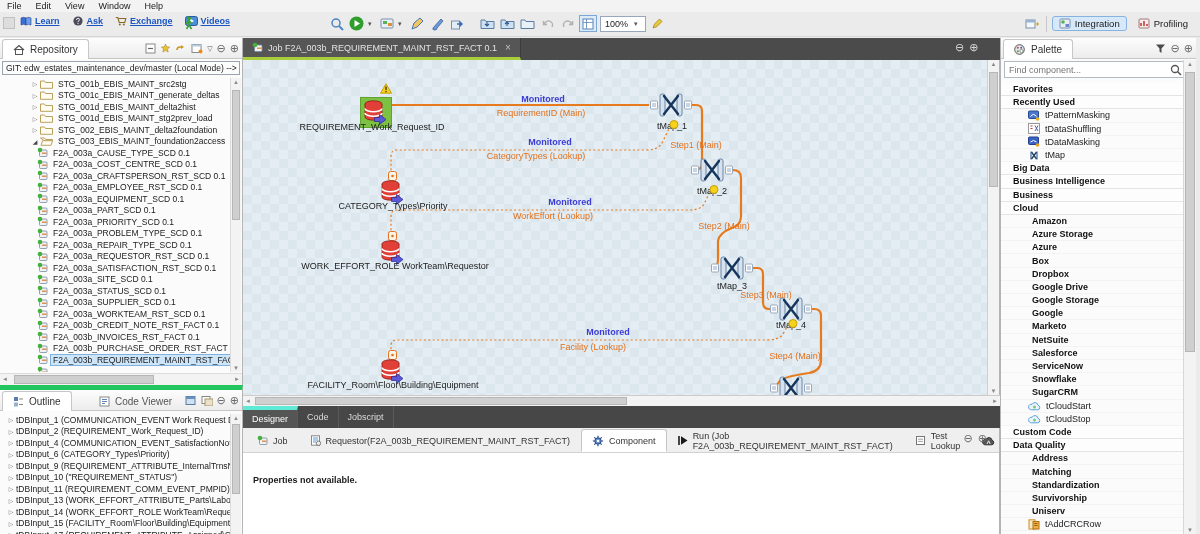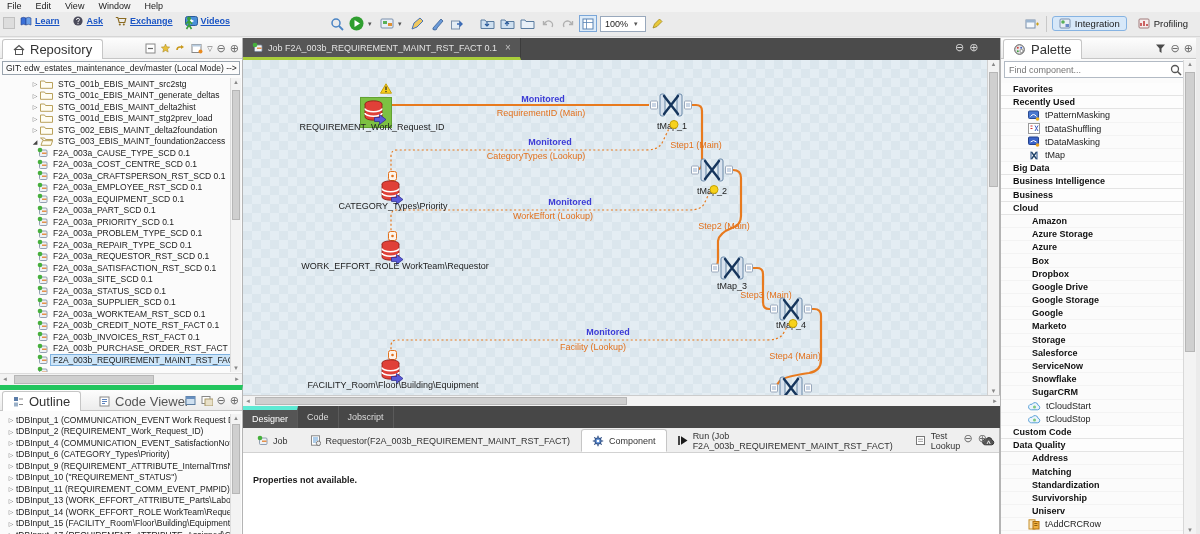--- a/index.html
+++ b/index.html
@@ -22,21 +22,21 @@
   .tb-sep{width:8px}
   .zoom-box{border:1px solid #7aa6d8;background:#ddebf8;width:18px;height:17px;display:flex;align-items:center;justify-content:center}
   .zoom-select{border:1px solid #98a8bc;background:#fff;font-size:9px;height:16px;padding:0 4px;display:flex;gap:6px;align-items:center}
   .tb-right{position:absolute;right:6px;top:3px;display:flex;gap:5px;align-items:center}
   .vline{width:1px;height:16px;background:#c8c8c8}
   .persp-btn{display:flex;gap:4px;align-items:center;font-size:9.5px;padding:1px 6px;border-radius:3px;color:#1a1a1a}
   .persp-btn.sel{background:#d7e8f9;border:1px solid #86b3e2}
 
   
   .panel-head{position:absolute;left:0;top:0;right:0;height:21px;background:linear-gradient(#fdfdfd,#ececec);border-bottom:1px solid #c6c6c6}
-  .ptab{position:absolute;left:2px;top:1px;height:20px;background:#fff;border:1px solid #c6c6c6;border-bottom:none;border-radius:3px 3px 0 0;display:flex;align-items:center;gap:5px;padding:0 10px;font-size:13px;color:#333}
+  .ptab{position:absolute;left:2px;top:1px;height:20px;background:#fff;border:1px solid #c6c6c6;border-bottom:none;border-radius:3px 3px 0 0;display:flex;align-items:center;gap:5px;padding:0 10px;font-size:10px;color:#333}
   .ptab.inactive{background:transparent;border-color:transparent;color:#555}
   .phead-icons{position:absolute;right:3px;top:2px;display:flex;gap:4px;align-items:center;color:#555;font-size:11px;line-height:17px}
   .circ{font-size:11px;color:#6b6b6b}
 
   
   .repo-panel{position:absolute;left:0;top:38px;width:243px;height:347px;background:#fbfbfb;border-right:1px solid #b4b4b4}
   .git-bar{position:absolute;left:2px;top:23px;width:238px;height:14px;border:1px solid #9aa4ae;background:#fcfcfc;font-size:8.5px;line-height:12px;padding-left:3px;white-space:nowrap;overflow:hidden;color:#1a1a1a}
   .tree{position:absolute;left:0;top:40px;width:230px;height:294px;overflow:hidden}
   .trow{height:11.5px;display:flex;align-items:center;font-size:8.5px;white-space:nowrap;color:#1a1a1a}
   .trow .arr{width:10px;flex:none;text-align:center;font-size:6px;color:#707070}
@@ -1147,21 +1147,21 @@
           <span>Google</span>
         </div>
 
         <div class="prow k-sub">
           <span></span>
           <span>Marketo</span>
         </div>
 
         <div class="prow k-sub">
           <span></span>
-          <span>Storage</span>
+          <span>NetSuite</span>
         </div>
 
         <div class="prow k-sub">
           <span></span>
           <span>Salesforce</span>
         </div>
 
         <div class="prow k-sub">
           <span></span>
           <span>ServiceNow</span>

